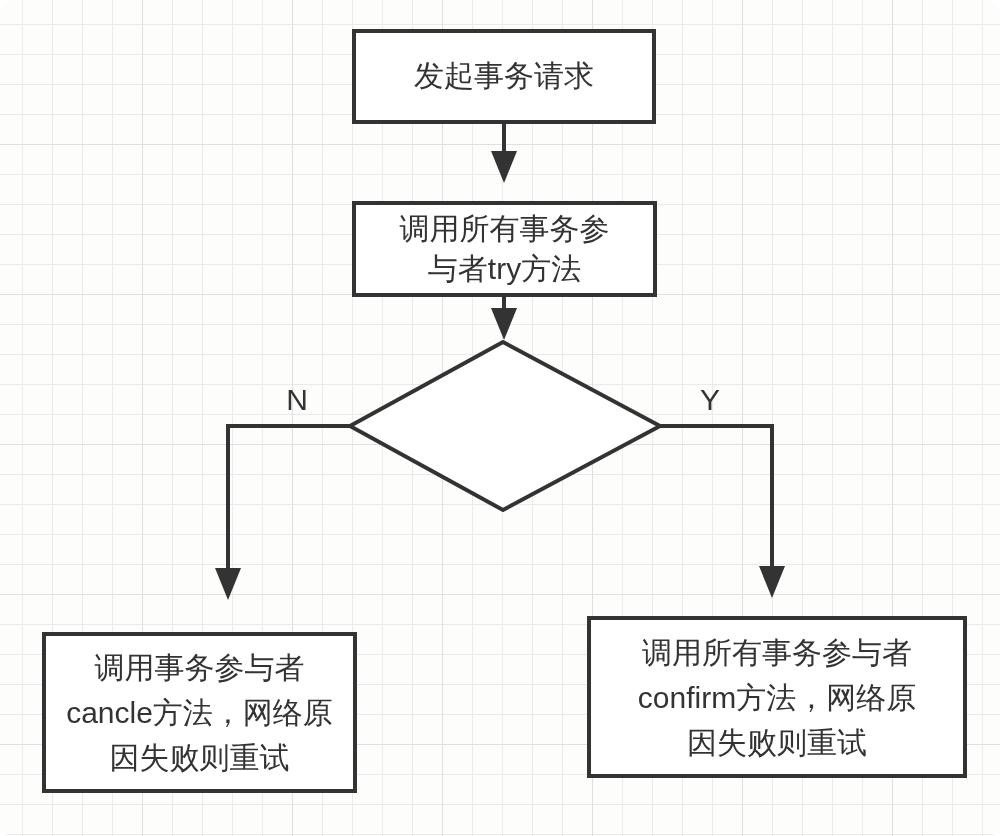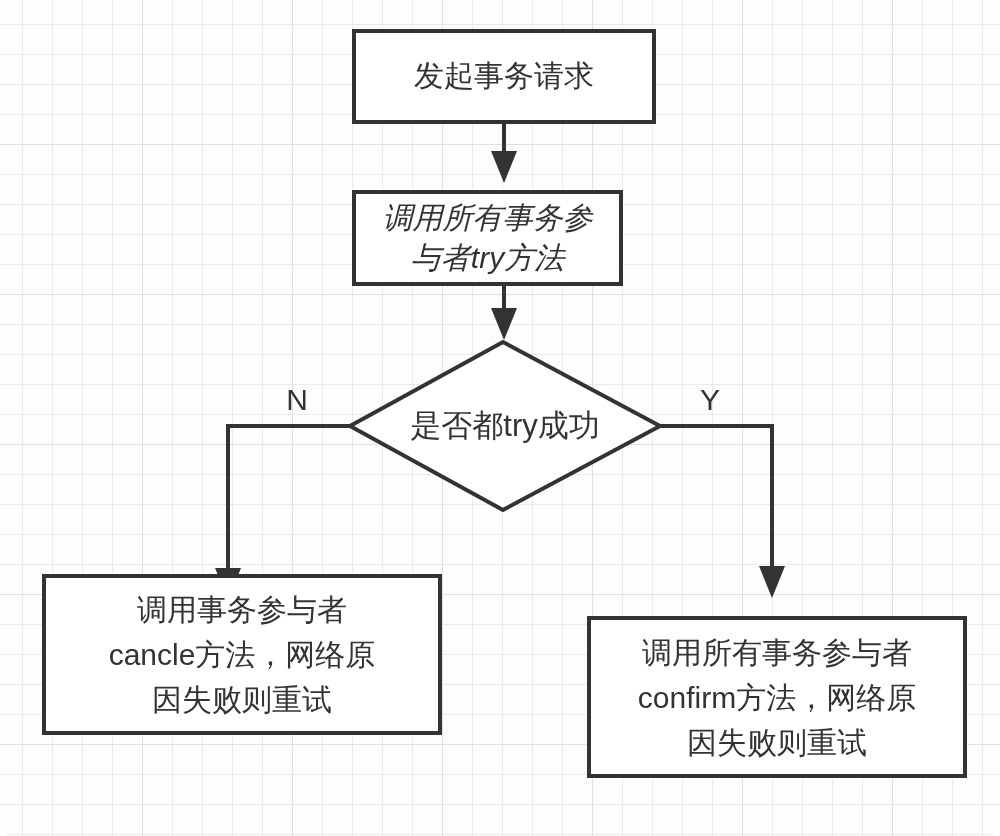--- a/index.html
+++ b/index.html
@@ -34,22 +34,22 @@
     border: 4px solid #333333;
     color: #333333;
     font-size: 30px;
     display: flex;
     align-items: center;
     justify-content: center;
     text-align: center;
     white-space: pre-line;
   }
   #node-start   { left: 352px; top:  29px; width: 304px; height:  95px; }
-  #node-try     { left: 352px; top: 190px; width: 271px; height:  96px; line-height: 40px; font-style: italic; }
-  #node-cancel  { left:  42px; top: 574px; width: 400px; height: 161px; line-height: 45px; }
+  #node-try     { left: 352px; top: 201px; width: 305px; height:  96px; line-height: 40px; }
+  #node-cancel  { left:  42px; top: 632px; width: 315px; height: 161px; line-height: 45px; }
   #node-confirm { left: 587px; top: 600px; width: 380px; height: 162px; line-height: 45px; margin-top: 16px; }
   .diamond-label {
     position: absolute;
     left: 350px;
     top: 342px;
     width: 310px;
     height: 168px;
     display: flex;
     align-items: center;
     justify-content: center;
@@ -102,21 +102,20 @@
     <polygon class="head" points="772,598 759,566 785,566"></polygon>
 
     <polygon class="decision-shape" points="503,342 660,426 503,510 350,426"></polygon>
   </svg>
 
   <div class="node" id="node-start">发起事务请求</div>
 
   <div class="node" id="node-try">调用所有事务参
 与者try方法</div>
 
-  <div class="diamond-label">是否都try成功</div>
 
   <div class="edge-label" id="label-n">N</div>
 
   <div class="edge-label" id="label-y">Y</div>
 
   <div class="node" id="node-cancel">调用事务参与者
 cancle方法，网络原
 因失败则重试</div>
 
   <div class="node" id="node-confirm">调用所有事务参与者

